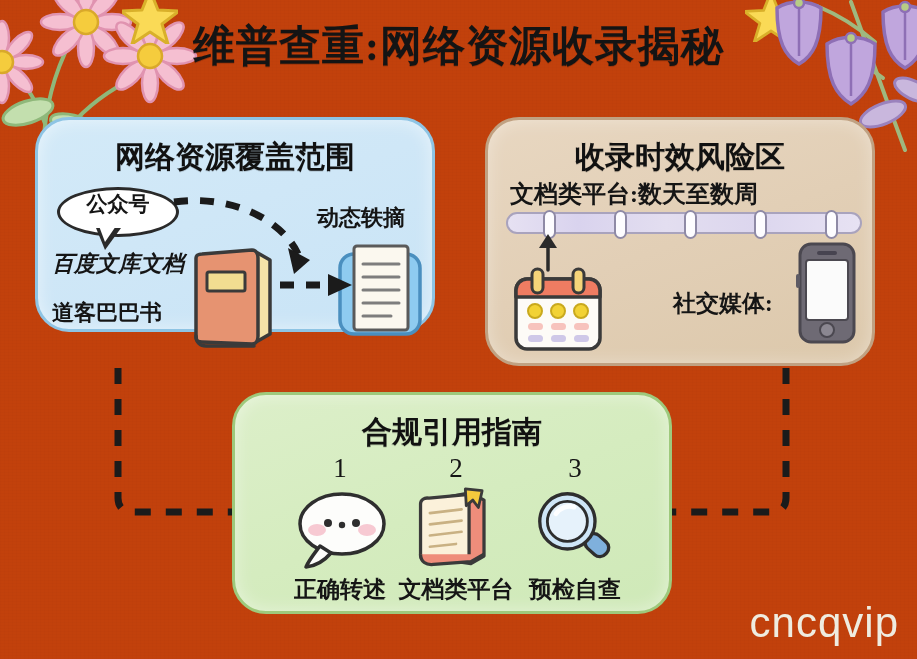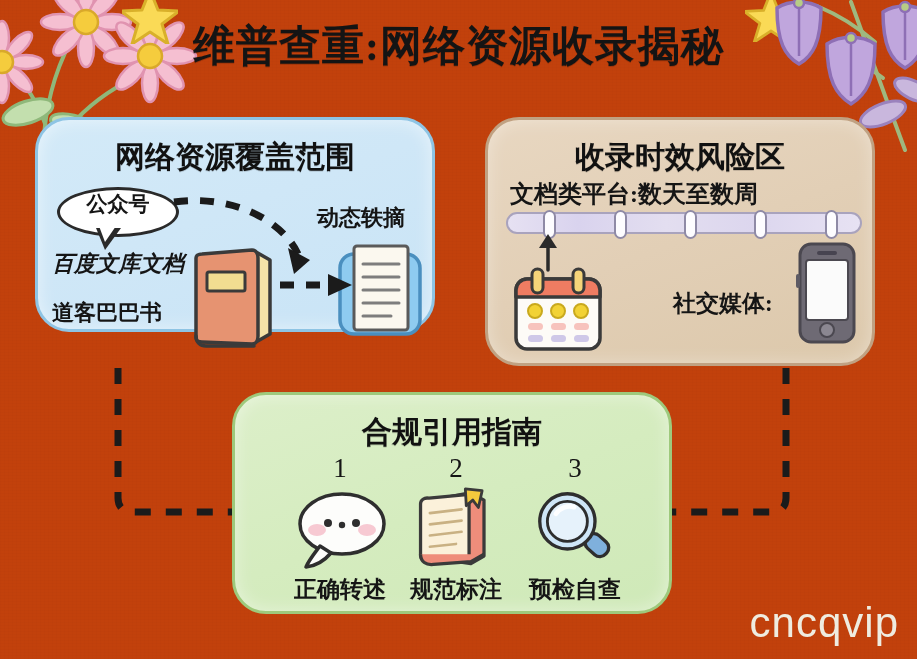--- a/index.html
+++ b/index.html
@@ -443,21 +443,21 @@
           <g stroke="#c9b183" stroke-width="2.8" stroke-linecap="round">
             <line x1="18" y1="28" x2="52" y2="24"></line>
             <line x1="18" y1="40" x2="52" y2="36"></line>
             <line x1="18" y1="52" x2="52" y2="48"></line>
             <line x1="18" y1="64" x2="46" y2="61"></line>
           </g>
           <path d="M8,72 C8,80 14,84 22,83 L62,80 L76,72" fill="#ef8d7b" stroke="#3a3a3a" stroke-width="3.5" stroke-linejoin="round"></path>
           <path d="M56,2 L74,4 L70,22 L64,14 L57,20 Z" fill="#f5c93d" stroke="#3a3a3a" stroke-width="3" stroke-linejoin="round"></path>
         </svg>
       </div>
-      <div class="guide-label cn-text">规范标注</div>
+      <div class="guide-label cn-text">文档类平台</div>
     </div>
 
     <div class="guide-col" id="guide-col-2">
       <div class="guide-num">3</div>
       <div class="guide-icon">
         <svg viewBox="0 0 88 84" width="84" height="80">
           <rect x="54" y="50" width="26" height="18" rx="8" transform="rotate(42 67 59)" fill="#7fb0dc" stroke="#2e2e2e" stroke-width="3.5"></rect>
           <circle cx="36" cy="34" r="29" fill="#cfe6f7" stroke="#2e2e2e" stroke-width="3.5"></circle>
           <circle cx="36" cy="34" r="21" fill="#e6f2fb" stroke="#2e2e2e" stroke-width="3"></circle>
           <path d="M24,26 C28,20 36,17 43,19" fill="none" stroke="#ffffff" stroke-width="5" stroke-linecap="round" opacity="0.9"></path>

